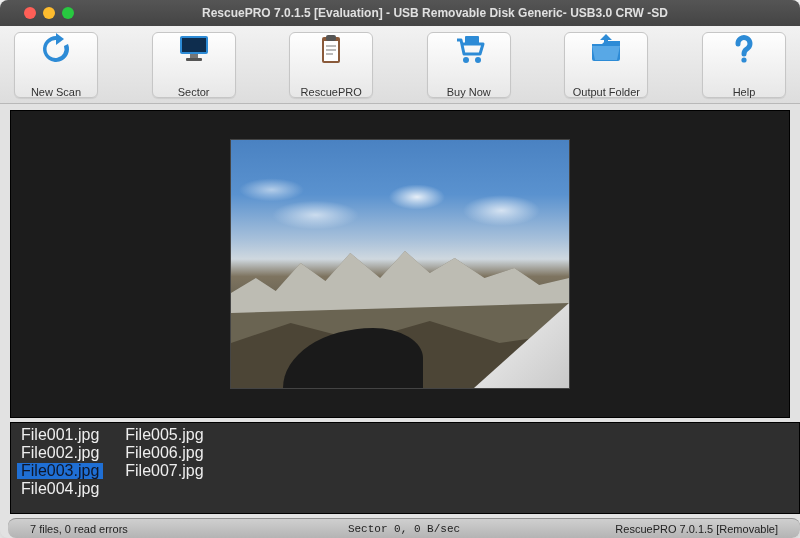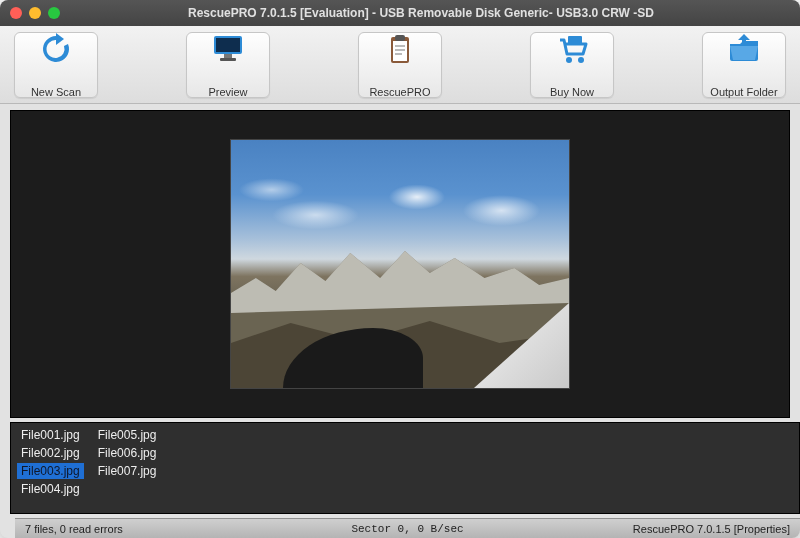--- a/index.html
+++ b/index.html
@@ -21,21 +21,21 @@
     border-radius:8px;
     overflow:hidden;
     display:flex;flex-direction:column;
     box-shadow:0 4px 20px rgba(0,0,0,.35);
   }
   
   .titlebar{
     height:26px;
     background:linear-gradient(#555,#444);
     display:flex;align-items:center;
-    padding:0 10px;gap:8px;
+    padding:0 24px;gap:8px;
     color:#e0e0e0;font-size:12px;font-weight:600;
   }
   .traffic{display:flex;gap:7px;align-items:center;}
   .dot{width:12px;height:12px;border-radius:50%;}
   .dot.red{background:#ff5f57;}
   .dot.yellow{background:#febc2e;}
   .dot.green{background:#28c840;}
   .titlebar .title{flex:0 0 auto;margin-left:120px;}
   
   .toolbar{
@@ -92,33 +92,33 @@
   .wing{
     position:absolute;right:0;bottom:0;width:95px;height:85px;
     background:linear-gradient(135deg,#f4f4f4,#c9c9c9);
     clip-path:polygon(100% 0,100% 100%,0 100%);
   }
   
   .filelist{
     height:92px;margin:4px 0 0 10px;
     background:var(--filelist-bg);
     border:1px solid #000;
-    color:#eee;font-size:12px;
+    color:#eee;font-size:16px;
     display:flex;flex-direction:column;flex-wrap:wrap;
-    padding:4px 6px;gap:2px 10px;
+    padding:4px 6px;gap:2px 18px;
     align-content:flex-start;
   }
   .file{height:16px;line-height:16px;padding:0 4px;cursor:pointer;white-space:nowrap;}
   .file.sel{background:var(--selected);color:#0f172a;}
   
   .status{
     height:20px;background:linear-gradient(#cfcfcf,#b4b4b4);
     border-top:1px solid #8f8f8f;
     display:flex;align-items:center;justify-content:space-between;
-    font-size:11px;color:#222;padding:0 10px;margin:4px 0 0 15px;
+    font-size:11px;color:#222;padding:0 22px;margin:4px 0 0 8px;border-radius:8px;
   }
   .status .mid{position:absolute;left:50%;transform:translateX(-50%);font-family:Liberation Mono, monospace;}
   .status-wrap{position:relative;}
 </style>
 </head>
 <body>
 
 <div class="window">
 
   <div class="titlebar">
@@ -143,21 +143,21 @@
 
     <div class="tbutton">
       <div class="ico">
         <svg width="36" height="34" viewBox="0 0 36 34">
           <rect x="4" y="4" width="28" height="18" rx="2" fill="#2d8bd6"></rect>
           <rect x="6" y="6" width="24" height="14" fill="#0e2d4e"></rect>
           <rect x="14" y="22" width="8" height="4" fill="#777"></rect>
           <rect x="10" y="26" width="16" height="3" rx="1" fill="#555"></rect>
         </svg>
       </div>
-      <div class="lbl">Preview</div>
+      <div class="lbl">Sector</div>
     </div>
 
     <div class="tbutton">
       <div class="ico">
         <svg width="36" height="34" viewBox="0 0 36 34">
           <rect x="9" y="5" width="18" height="26" rx="2" fill="#8a5a3a"></rect>
           <rect x="11" y="9" width="14" height="20" fill="#fff"></rect>
           <rect x="13" y="3" width="10" height="6" rx="2" fill="#555"></rect>
           <rect x="13" y="13" width="10" height="2" fill="#bbb"></rect>
           <rect x="13" y="17" width="10" height="2" fill="#bbb"></rect>
@@ -185,20 +185,29 @@
         <svg width="36" height="34" viewBox="0 0 36 34">
           <path d="M4 12h10l3-3h15v18a2 2 0 0 1-2 2H6a2 2 0 0 1-2-2z" fill="#2d8bd6"></path>
           <path d="M4 14h28l-3 14H7z" fill="#58a8e6"></path>
           <path d="M18 2l6 6h-4v6h-4V8h-4z" fill="#2d8bd6"></path>
         </svg>
       </div>
       <div class="lbl">Output Folder</div>
     </div>
 
 
+    <div class="tbutton">
+      <div class="ico">
+        <svg width="36" height="34" viewBox="0 0 36 34">
+          <path d="M12 12a6 6 0 1 1 10 4c-2 2-4 2-4 6" fill="none" stroke="#2d8bd6" stroke-width="5" stroke-linecap="round"></path>
+          <circle cx="18" cy="28" r="2.6" fill="#2d8bd6"></circle>
+        </svg>
+      </div>
+      <div class="lbl">Help</div>
+    </div>
 
   </div>
 
   <div class="preview">
     <div class="photo">
       <div class="ridge">
         <svg viewBox="0 0 340 165" preserveAspectRatio="none">
           <path d="M0 70 L25 55 L45 68 L70 40 L95 58 L120 30 L150 55 L175 28 L200 50 L225 35 L255 55 L285 45 L310 62 L340 55 L340 165 L0 165 Z" fill="#6a6452"></path>
           <path d="M0 70 L25 55 L45 68 L70 40 L95 58 L120 30 L150 55 L175 28 L200 50 L225 35 L255 55 L285 45 L310 62 L340 55 L340 80 L0 90 Z" fill="#d9d9d4" opacity="0.75"></path>
           <path d="M0 120 L60 100 L130 118 L200 98 L270 120 L340 110 L340 165 L0 165Z" fill="#4c4536"></path>
@@ -215,16 +224,16 @@
     <div class="file sel">File003.jpg</div>
     <div class="file">File004.jpg</div>
     <div class="file">File005.jpg</div>
     <div class="file">File006.jpg</div>
     <div class="file">File007.jpg</div>
   </div>
 
   <div class="status status-wrap">
     <span>7 files, 0 read errors</span>
     <span class="mid">Sector 0, 0 B/sec</span>
-    <span>RescuePRO 7.0.1.5 [Properties]</span>
+    <span>RescuePRO 7.0.1.5 [Removable]</span>
   </div>
 
 </div>
 
 </body></html>

